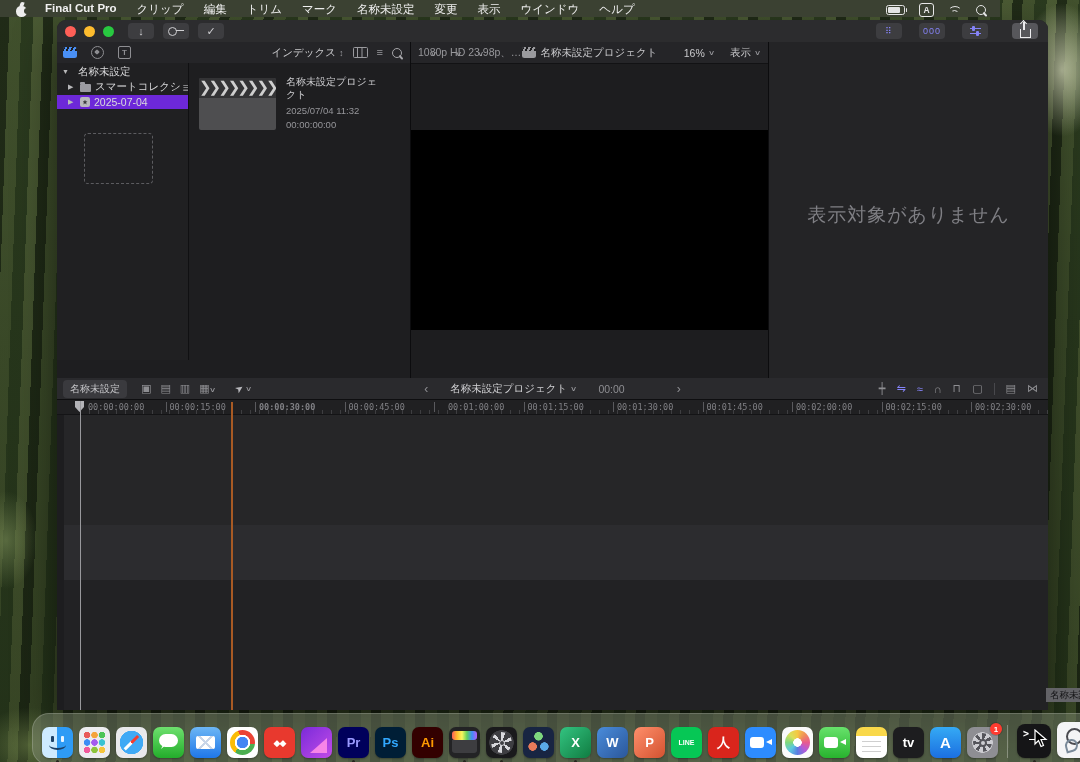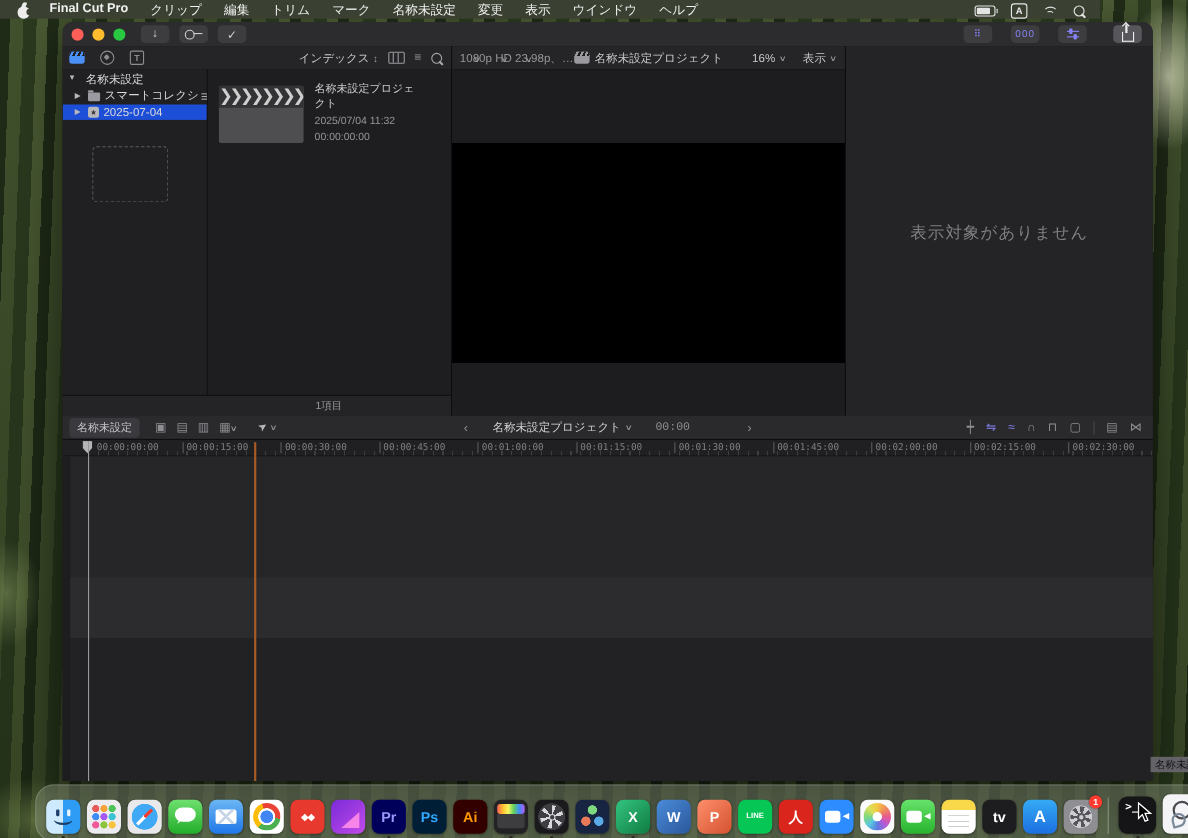--- a/index.html
+++ b/index.html
@@ -65,21 +65,21 @@
   .circ-star::after{content:"";position:absolute;left:2.5px;top:2.5px;width:4px;height:4px;background:#8e8e92;border-radius:1px;transform:rotate(45deg);}
   .titles-ic{width:11px;height:11px;border:1.4px solid #8e8e92;border-radius:2px;color:#8e8e92;font-size:8px;display:flex;align-items:center;justify-content:center;font-weight:bold;}
   .filmstrip-ic{width:13px;height:9px;border:1.3px solid #9a9a9e;border-radius:1.5px;position:relative;}
   .filmstrip-ic::after{content:"";position:absolute;left:3.5px;top:0;bottom:0;width:1.3px;background:#9a9a9e;box-shadow:4.5px 0 0 #9a9a9e;}
   .list-ic{color:#9a9a9e;font-size:11px;line-height:9px;}
   .chev{font-size:7px;color:#9a9a9e;transform:scaleX(1.4);display:inline-block;}
   .updown{font-size:9px;color:#9a9a9e;}
   
   #sidebar{left:0;top:21px;width:131px;bottom:18px;background:#202022;border-right:1px solid #101012;overflow:hidden;}
   .sb-row{height:13px;display:flex;align-items:center;font-size:10.5px;color:#dadadc;padding-left:5px;gap:4px;white-space:nowrap;margin-top:2px;}
-  .sb-row.sel{background:#1d4ed8;height:14px;}
+  .sb-row.sel{background:#6d28d9;height:14px;}
   .disc{font-size:7px;color:#b8b8ba;width:8px;flex:none;}
   .folder-ic{width:11px;height:8px;background:#9a9aa0;border-radius:1px;position:relative;flex:none;margin-top:2px;}
   .folder-ic::before{content:"";position:absolute;top:-2px;left:0;width:5px;height:2px;background:#9a9aa0;border-radius:1px 1px 0 0;}
   .event-ic{width:10px;height:10px;background:#b8b8bc;border-radius:2px;position:relative;flex:none;}
   .event-ic::after{content:"";position:absolute;left:2.5px;top:2.5px;width:5px;height:5px;background:#3a3a3c;clip-path:polygon(50% 0,63% 35%,100% 38%,72% 60%,82% 100%,50% 76%,18% 100%,28% 60%,0 38%,37% 35%);}
   
   #clips{left:132px;top:21px;right:0;bottom:18px;background:#1e1e20;}
   #thumb{left:10px;top:15px;width:77px;height:52px;background:#4e4e50;border-radius:2px;overflow:hidden;}
   #thumb .chevband{height:20px;background:#333335;color:#cfcfcf;font-size:15px;font-weight:bold;letter-spacing:-3px;line-height:19px;overflow:hidden;white-space:nowrap;font-family:"DejaVu Sans",sans-serif;}
   #clipinfo{left:97px;top:13px;width:95px;font-size:10px;color:#cdcdd0;line-height:1.25;}
@@ -89,32 +89,32 @@
   
   #video{left:0;top:88px;width:357px;height:200px;background:#000;}
   #vfoot{left:0;right:0;bottom:0;height:21px;background:#242427;border-top:1px solid #111113;display:flex;align-items:center;font-size:11px;color:#aeaeb2;}
   .vic{color:#a2a2a6;font-size:10px;margin-left:9px;display:flex;align-items:center;gap:2px;}
   .tc{font-family:"DejaVu Sans Mono","Liberation Mono",monospace;font-size:13.5px;letter-spacing:.5px;}
   .tc .dim{color:#56565a;}
   .tc .lit{color:#a8a8ac;}
   .meterbars{display:flex;gap:2px;margin-left:26px;}
   .meterbars i{width:4px;height:12px;background:#3a3a3d;border-radius:1px;}
   .fullsc{margin-left:auto;margin-right:10px;color:#a2a2a6;font-size:11px;}
-  #insp-msg{left:0;right:0;top:160px;text-align:center;font-size:15px;color:#7f7f84;letter-spacing:1px;}
+  #insp-msg{left:0;right:0;top:160px;text-align:center;font-size:19px;color:#7f7f84;letter-spacing:1px;}
   
   #tl-toolbar{left:0;top:358px;width:991px;height:21px;background:#2a2a2d;border-bottom:1px solid #0e0e10;display:flex;align-items:center;font-size:10.5px;color:#c6c6c9;}
   #index-btn{margin-left:6px;background:#3a3a3e;border-radius:4px;padding:2px 7px;font-size:10px;}
   .editicons{display:flex;gap:9px;margin-left:14px;color:#8e8e92;font-size:11px;align-items:center;}
   .toolsel{margin-left:20px;color:#b8b8bc;font-size:11px;display:flex;align-items:center;gap:3px;}
   .arrowic{display:inline-block;transform:rotate(-35deg);font-size:10px;}
   #tl-center{position:absolute;left:0;right:0;display:flex;align-items:center;justify-content:center;gap:22px;pointer-events:none;}
   #tl-center>*{pointer-events:auto;}
   .navarr{color:#8e8e92;font-size:12px;}
   #tl-proj{display:flex;align-items:center;gap:4px;color:#d2d2d5;}
-  #tl-tc{color:#8e8e92;font-family:Liberation Mono, monospace;font-size:10.5px;}
+  #tl-tc{color:#8e8e92;font-family:Liberation Sans, sans-serif;font-size:10.5px;}
   #tl-right{margin-left:auto;display:flex;align-items:center;gap:11px;margin-right:10px;color:#8e8e92;font-size:11px;}
   #tl-right .blue{color:var(--accent-purple);}
   #tl-right .sep{width:1px;height:12px;background:#48484c;}
   
   #ruler{left:0;top:380px;width:991px;height:14px;background:#202022;border-bottom:1px solid #141416;font-family:"DejaVu Sans Mono","Liberation Mono",monospace;}
   #ruler::after{content:"";position:absolute;left:23px;right:0;bottom:0;height:4px;
      background:repeating-linear-gradient(90deg,#3e3e41 0 1px,transparent 1px 8.95px);}
   .rlabel{position:absolute;top:2px;font-size:8.5px;color:#808085;white-space:nowrap;}
   .rtick{position:absolute;top:2px;width:1px;height:10px;background:#5a5a5e;}
   .pin{position:absolute;left:18px;top:1px;width:9px;height:11px;background:#b4b4b8;clip-path:polygon(0 0,100% 0,100% 55%,50% 100%,0 55%);}
@@ -285,23 +285,20 @@
     <div id="clips" class="abs">
       <div id="thumb" class="abs">
         <div class="chevband">❯❯❯❯❯❯❯❯</div>
       </div>
       <div id="clipinfo" class="abs">
         <div>名称未設定プロジェクト</div>
         <div class="meta">2025/07/04 11:32</div>
         <div class="dur">00:00:00:00</div>
       </div>
     </div>
-    <div id="brfoot" class="abs">
-      <span>1項目</span>
-    </div>
   </div>
 
   <div id="viewer" class="abs">
     <div class="colhead">
       <span style="margin-left:7px;color:#97979b">1080p HD 23.98p、…</span>
       <span style="position:absolute;left:0;right:0;display:flex;justify-content:center;align-items:center;gap:5px;pointer-events:none">
         <span class="clapper gray"></span>
         <span>名称未設定プロジェクト</span>
       </span>
       <span style="margin-left:auto;display:flex;align-items:center;gap:4px;margin-right:8px">
@@ -372,25 +369,25 @@
       <span>⋈</span>
     </span>
   </div>
 
   <div id="ruler" class="abs">
     <div class="pin"></div>
   <span class="rlabel" style="left: 31px;">00:00:00:00</span>
       <span class="rtick" style="left: 108.5px;"></span>
       <span class="rlabel" style="left: 112.5px;">00:00:15:00</span>
       <span class="rtick" style="left: 198px;"></span>
-      <span class="rlabel" style="left: 202px;">00:00:30:00</span>
+      <span class="rlabel" style="left: 202px; font-weight: bold;">00:00:30:00</span>
       <span class="rtick" style="left: 287.5px;"></span>
       <span class="rlabel" style="left: 291.5px;">00:00:45:00</span>
       <span class="rtick" style="left: 377px;"></span>
-      <span class="rlabel" style="left: 381px;">00:01:00:00</span>
+      <span class="rlabel" style="left: 391px;">00:01:00:00</span>
       <span class="rtick" style="left: 466.5px;"></span>
       <span class="rlabel" style="left: 470.5px;">00:01:15:00</span>
       <span class="rtick" style="left: 556px;"></span>
       <span class="rlabel" style="left: 560px;">00:01:30:00</span>
       <span class="rtick" style="left: 645.5px;"></span>
       <span class="rlabel" style="left: 649.5px;">00:01:45:00</span>
       <span class="rtick" style="left: 735px;"></span>
       <span class="rlabel" style="left: 739px;">00:02:00:00</span>
       <span class="rtick" style="left: 824.5px;"></span>
       <span class="rlabel" style="left: 828.5px;">00:02:15:00</span>

